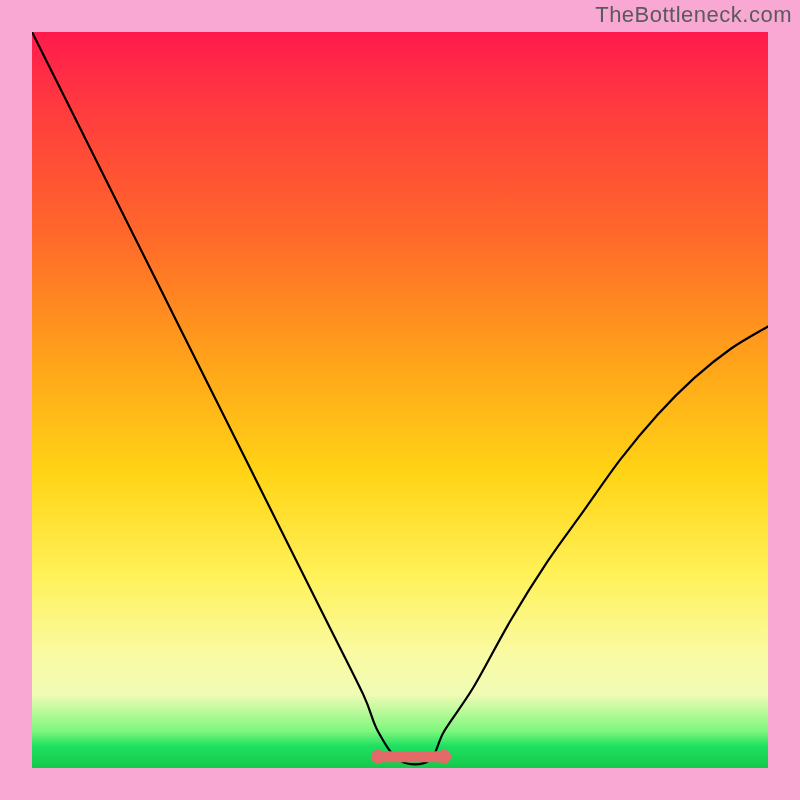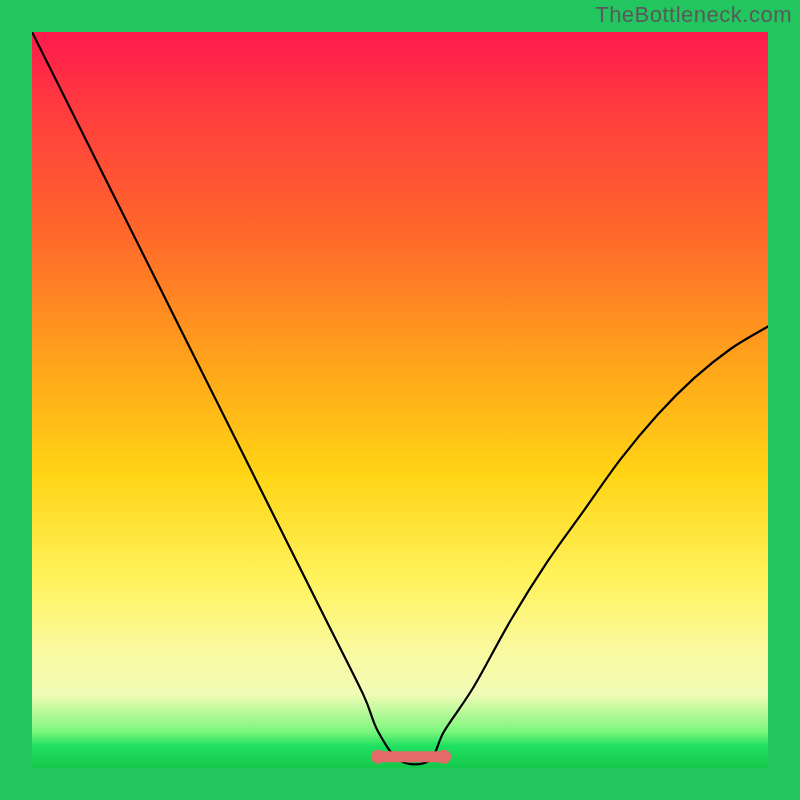--- a/index.html
+++ b/index.html
@@ -10,21 +10,21 @@
     background: #000;
     overflow: hidden;
     font-family: Arial, Helvetica, sans-serif;
   }
   .frame {
     position: absolute;
     left: 0;
     top: 0;
     width: 800px;
     height: 800px;
-    background: #22c55e;
+    background: #f9a8d4;
   }
   .plot-area {
     position: absolute;
     left: 32px;
     top: 32px;
     width: 736px;
     height: 736px;
     overflow: hidden;
     
     background: linear-gradient(

